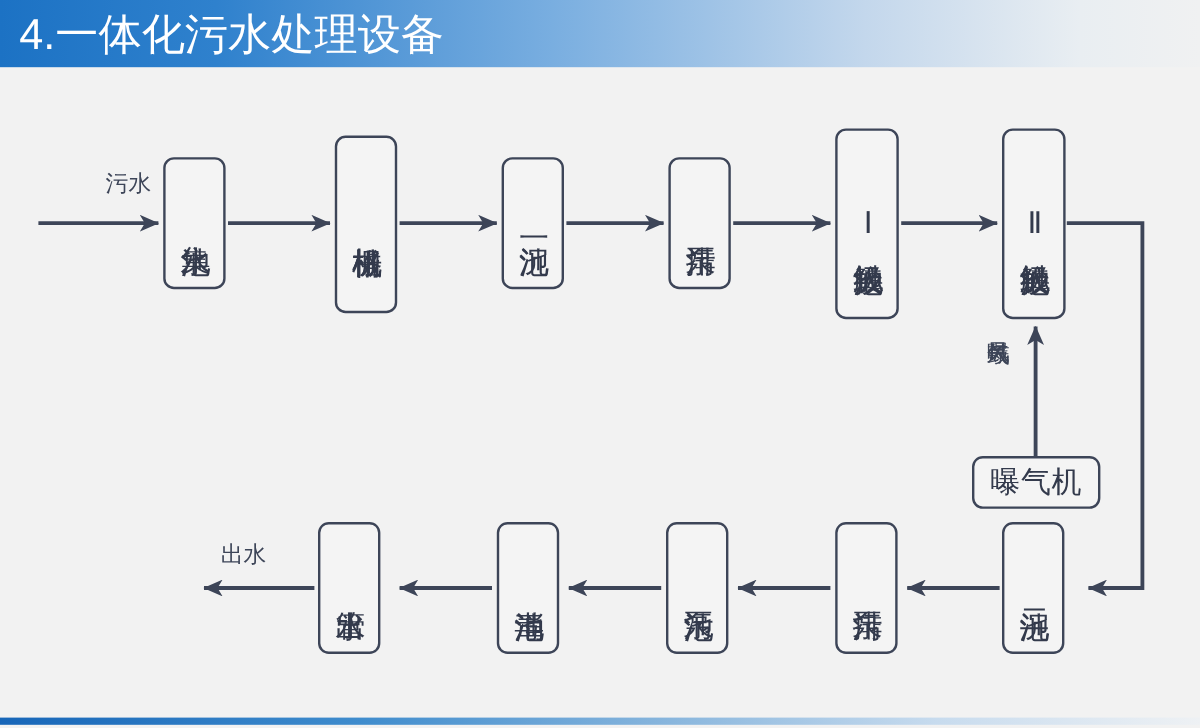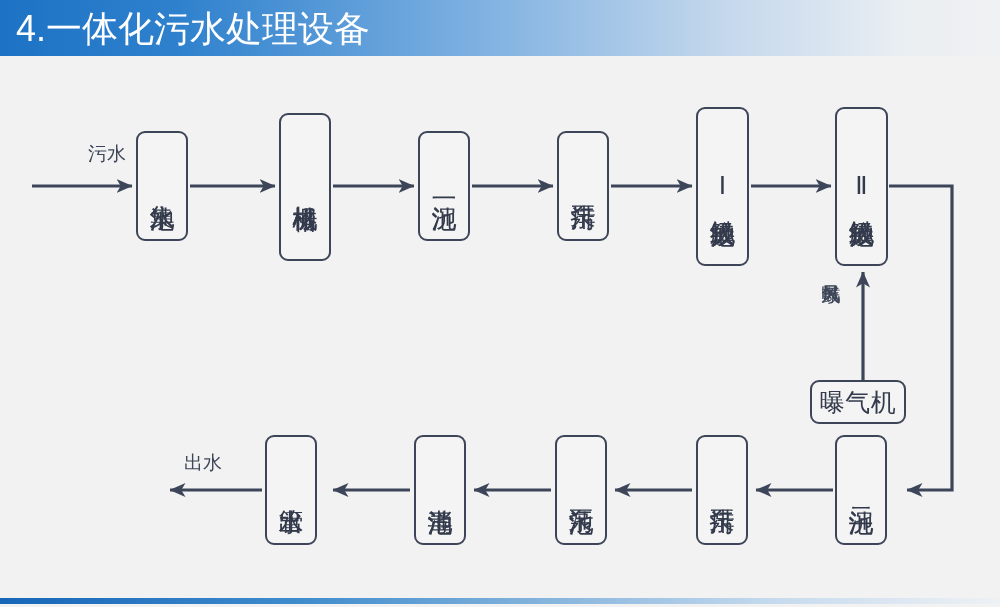--- a/index.html
+++ b/index.html
@@ -162,21 +162,21 @@
   </div>
 
   <div class="node vertical" style="left:696px; top:51px; width:53px; height:159px;">
     <span class="label">Ⅰ级接触池</span>
   </div>
 
   <div class="node vertical" style="left:835px; top:51px; width:53px; height:159px;">
     <span class="label">Ⅱ级接触池</span>
   </div>
 
-  <div class="node horizontal" style="left:810px; top:324px; width:96px; height:44px;">
+  <div class="node horizontal" style="left:810px; top:324px; width:107px; height:44px;">
     <span class="label">曝气机</span>
   </div>
 
   <div class="node vertical" style="left:835px; top:379px; width:52px; height:110px;">
     <span class="label">二沉池</span>
   </div>
 
   <div class="node vertical" style="left:696px; top:379px; width:52px; height:110px;">
     <span class="label">排污泵</span>
   </div>

